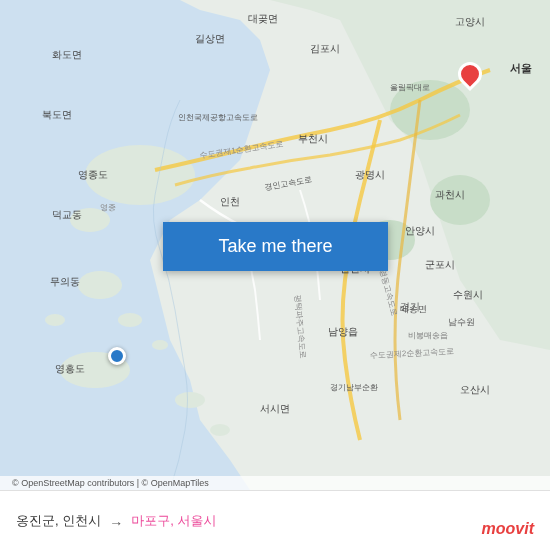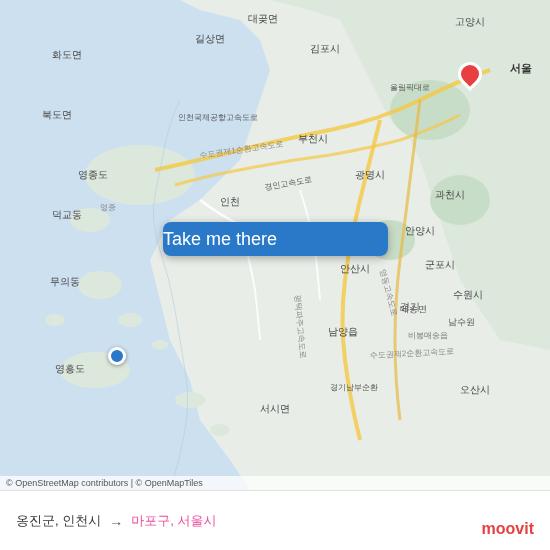--- a/index.html
+++ b/index.html
@@ -26,26 +26,26 @@
       position: absolute;
       top: 0; left: 0;
     }
 
     
     .take-me-there-btn {
       position: absolute;
       top: 222px;
       left: 163px;
       width: 225px;
-      height: 34px;
+      height: 49px;
       background: #2979c8;
-      border-radius: 8px;
+      border-radius: 0;
       display: flex;
       align-items: center;
-      justify-content: flex-start;
+      justify-content: center;
       cursor: pointer;
       border: none;
       box-shadow: 0 2px 8px rgba(0,0,0,0.3);
       z-index: 10;
     }
 
     .take-me-there-btn span {
       color: white;
       font-size: 18px;
       font-weight: 500;
@@ -128,20 +128,21 @@
       font-weight: 400;
     }
 
     .moovit-logo {
       position: absolute;
       right: 16px;
       bottom: 12px;
       display: flex;
       align-items: center;
       gap: 4px;
+      font-style: italic;
     }
 
     .moovit-logo-text {
       font-size: 16px;
       font-weight: 700;
       color: #e84040;
     }
 
     .copyright-text {
       position: absolute;
@@ -254,21 +255,21 @@
   </div>
 
   <div class="pin-origin">
     <div class="pin-circle"></div>
   </div>
 
   <button class="take-me-there-btn">
     <span>Take me there</span>
   </button>
 
-  <div class="copyright-text" style="position:absolute; bottom:0; top:auto; background:rgba(255,255,255,0.75); font-size:9px; color:#555; padding:2px 6px; z-index:15;">© OpenStreetMap contributors | © OpenMapTiles</div>
+  <div class="copyright-text" style="position:absolute; bottom:0; top:auto; background:rgba(255,255,255,0.75); font-size:9px; color:#555; padding:2px 12px; z-index:15;">© OpenStreetMap contributors | © OpenMapTiles</div>
 </div>
 
 <div class="bottom-bar">
   <div class="route-info">
     <span class="route-from">옹진군, 인천시</span>
     <span class="route-arrow">→</span>
     <span class="route-to">마포구, 서울시</span>
   </div>
   <div class="moovit-logo">
     <span class="moovit-logo-text">moovit</span>

